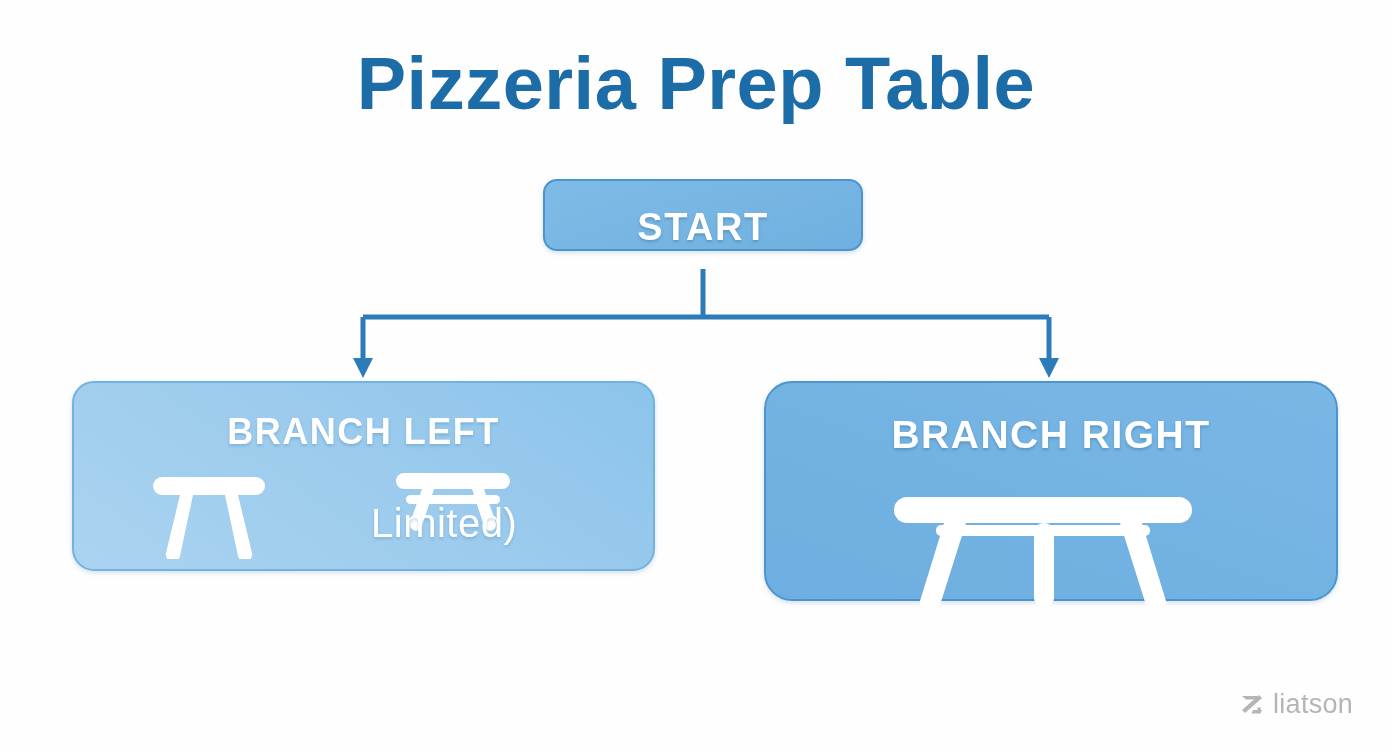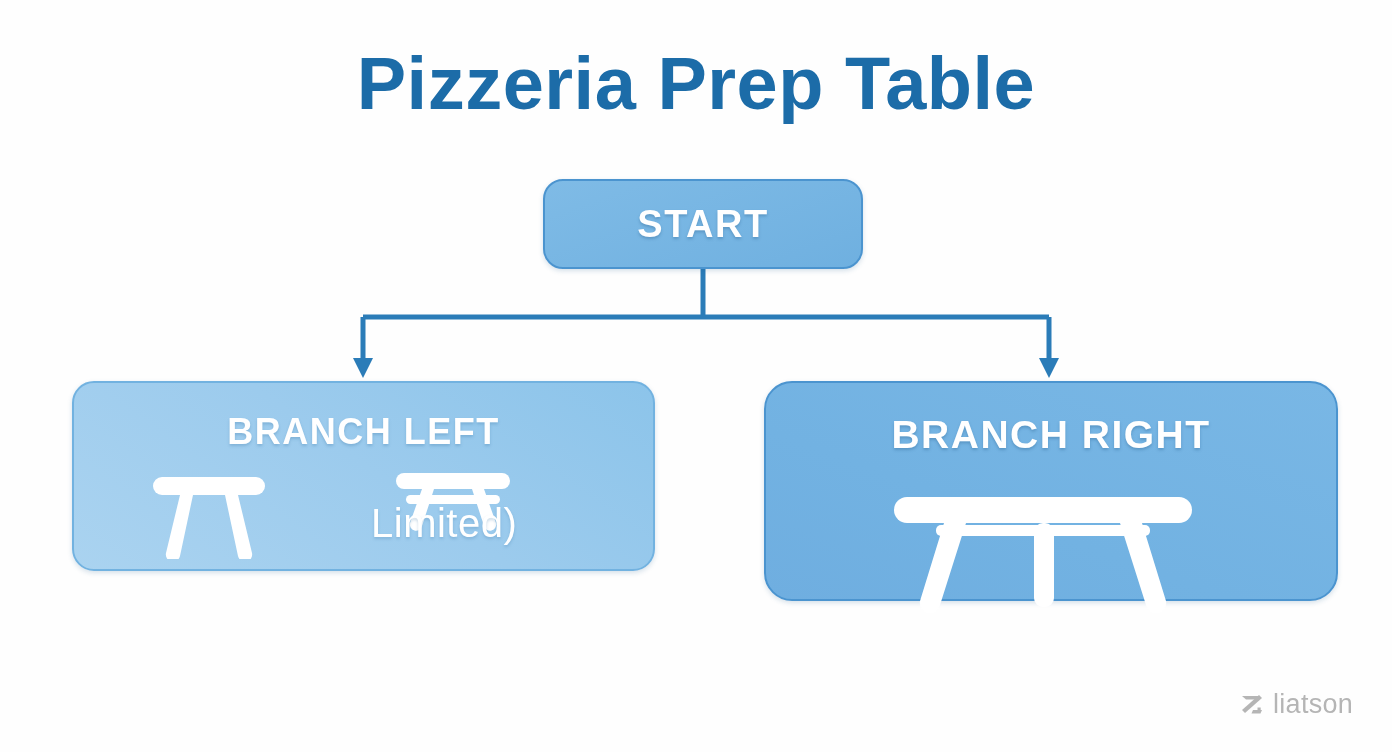--- a/index.html
+++ b/index.html
@@ -55,25 +55,25 @@
     box-sizing: border-box;
     border-radius: 14px;
     border: 2px solid #4b94cf;
     box-shadow: 0 2px 5px rgba(30, 90, 140, 0.18);
   }
 
   .node-start {
     left: 543px;
     top: 179px;
     width: 320px;
-    height: 90px;
-    border-radius: 20px;
+    height: 72px;
+    border-radius: 14px;
     background: linear-gradient(160deg, #7fbbe6 0%, #6fb0e0 100%);
     display: flex;
-    align-items: center;
+    align-items: flex-end;
     justify-content: center;
   }
   .node-start .node-label {
     font-size: 38px;
     font-weight: bold;
     color: #ffffff;
     letter-spacing: 1.5px;
     text-shadow: 0 2px 3px rgba(40, 95, 140, 0.35);
   }
 

